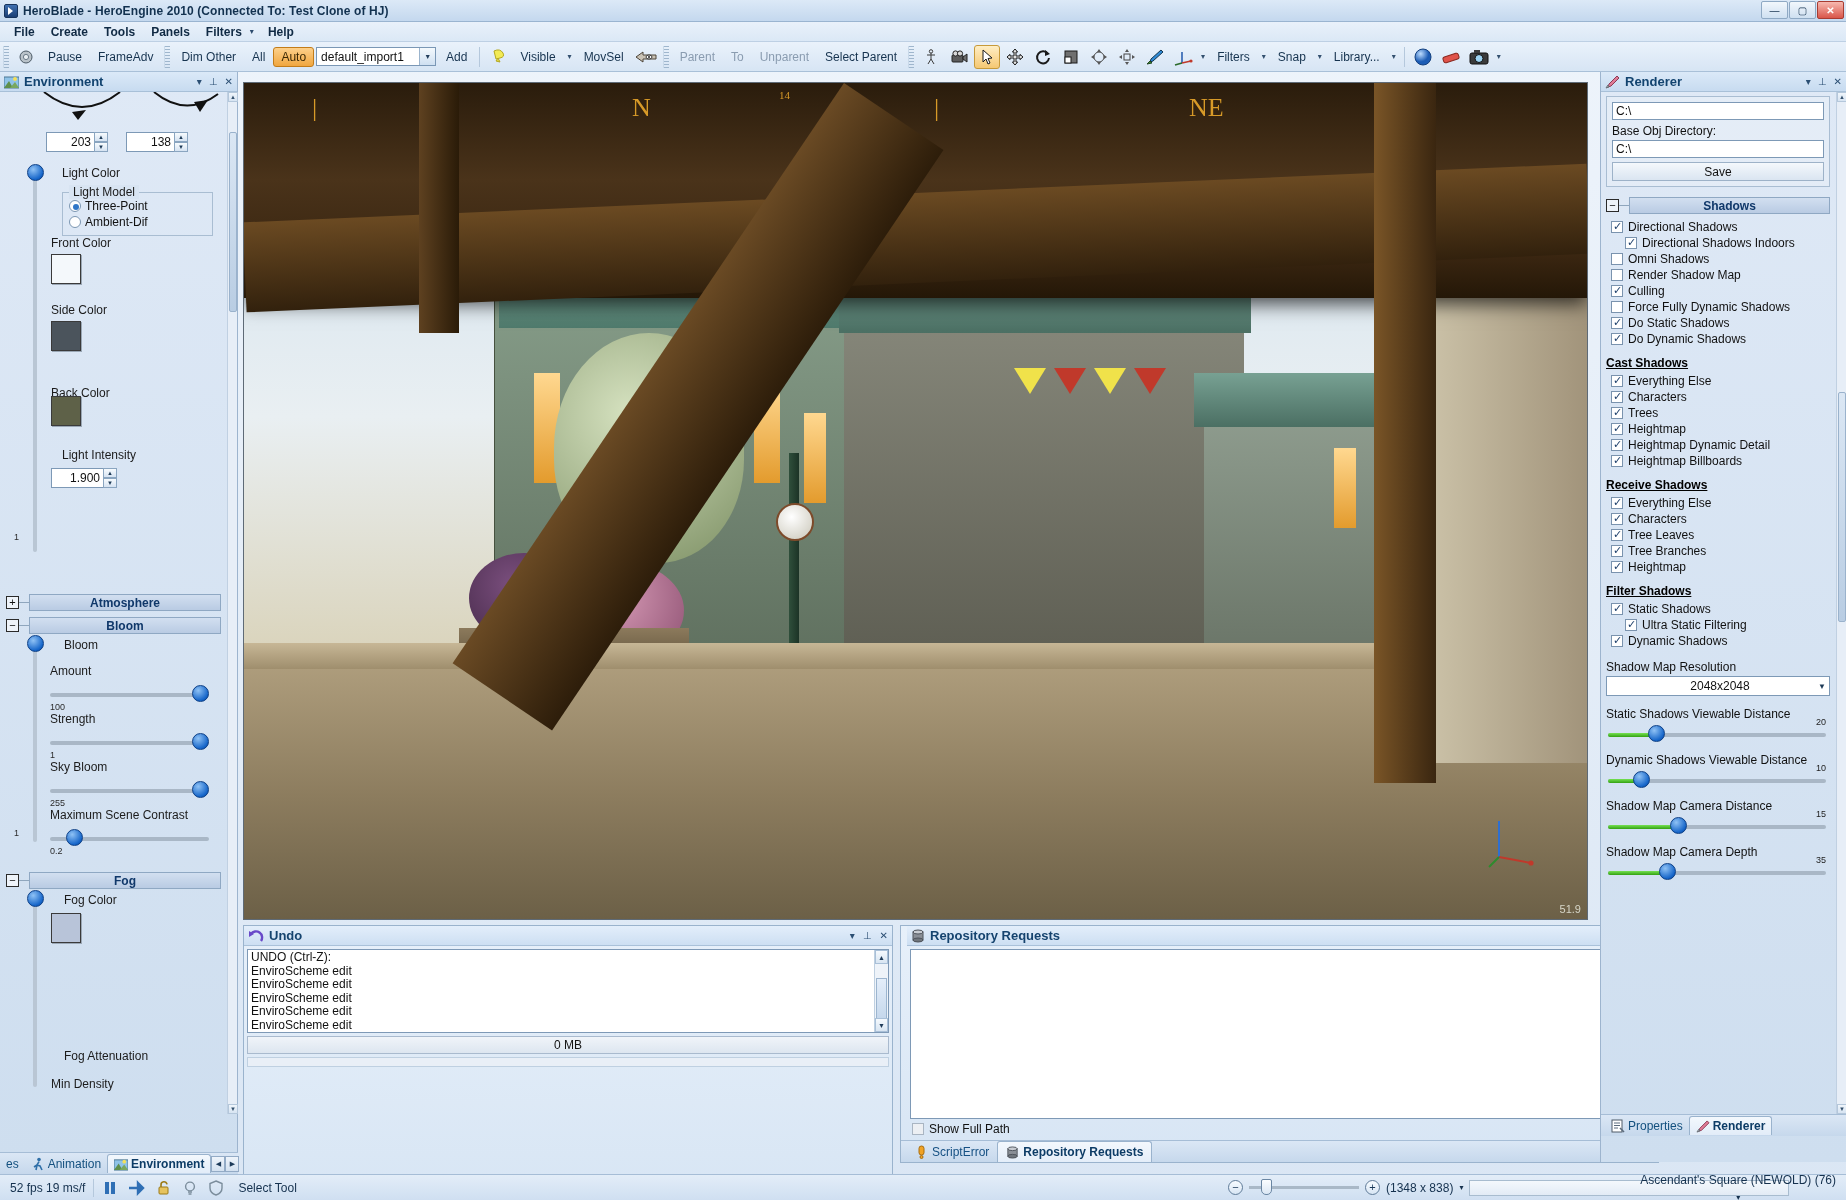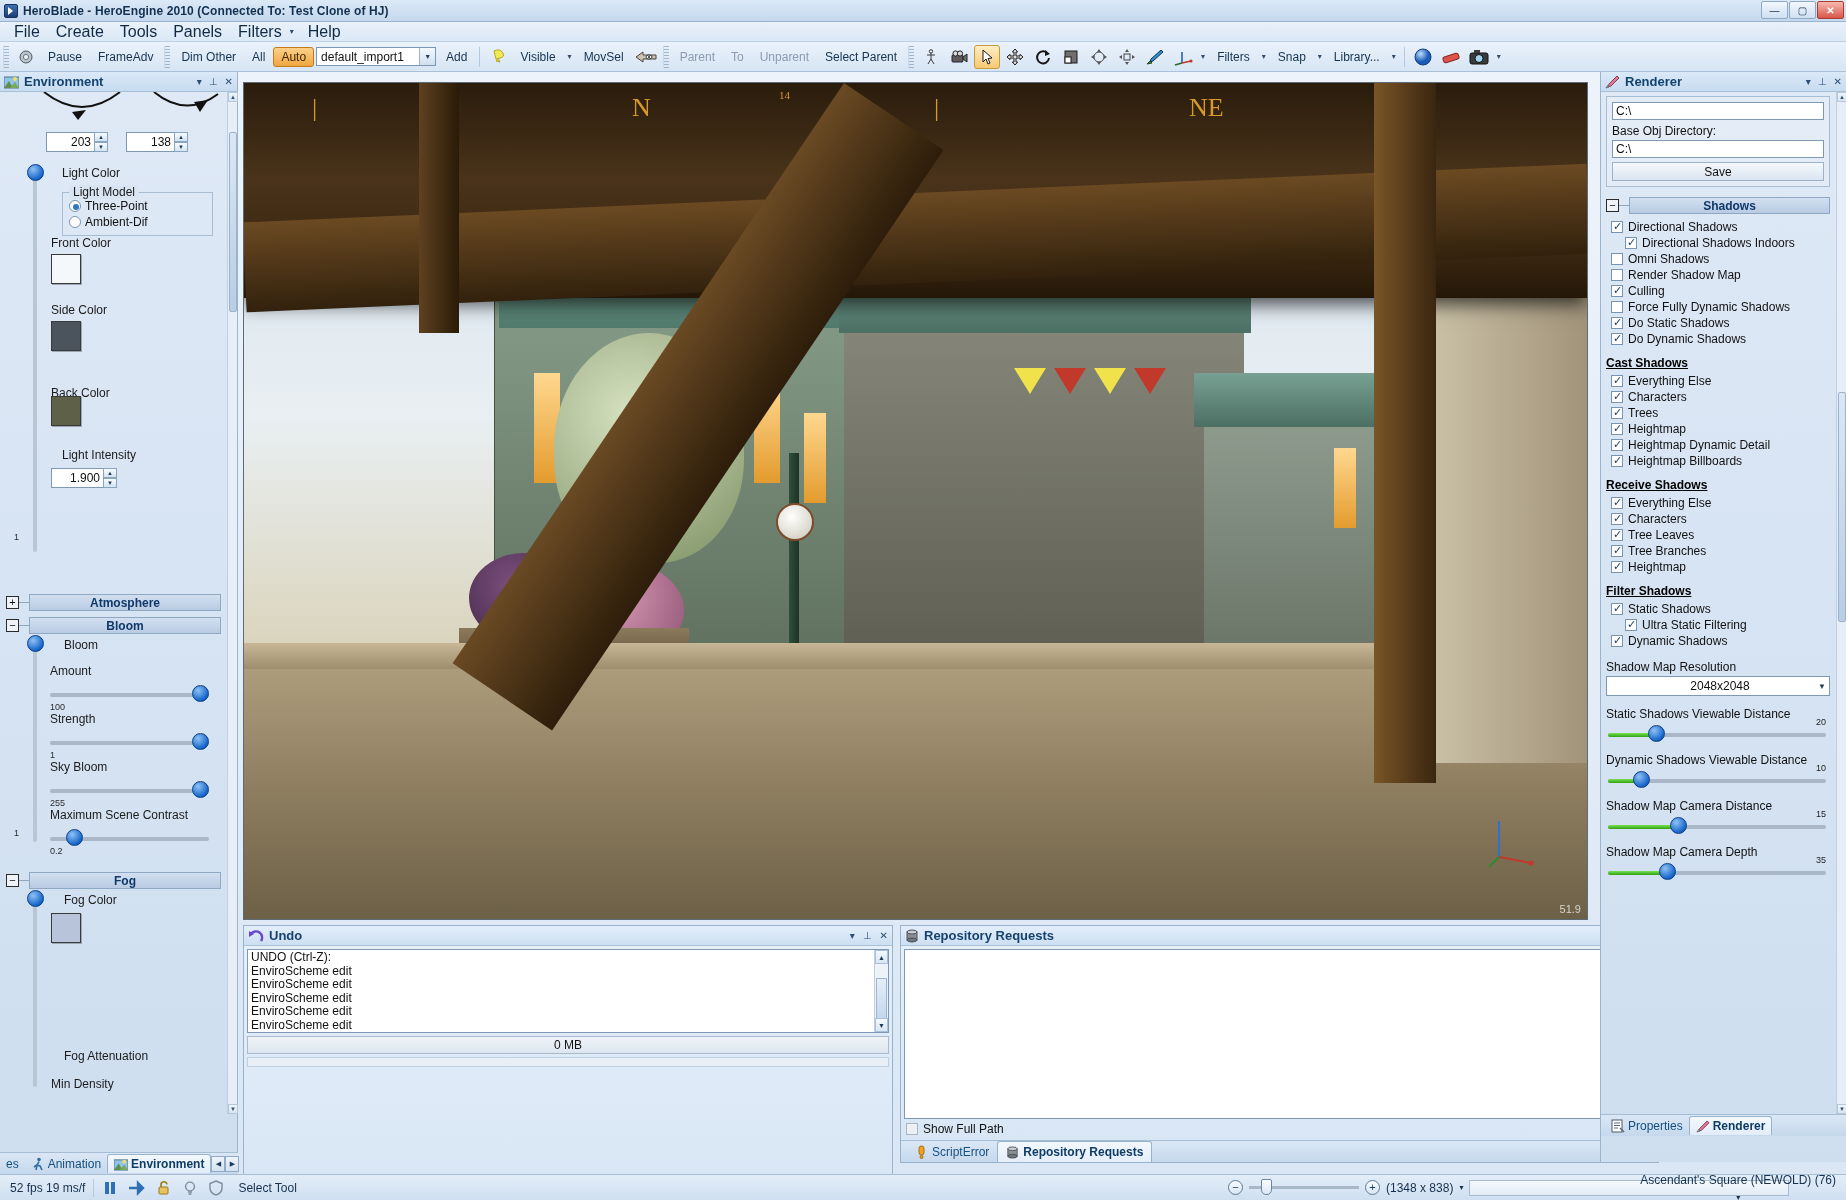--- a/index.html
+++ b/index.html
@@ -41,21 +41,21 @@
             font-style:normal; font-size:10px; color:#15324f;}
   .wbtn.close i { color:#fff; font-weight:bold;}
 
   
   .menubar {
     position:absolute; left:0; top:22px; width:1846px; height:20px;
     background:linear-gradient(#e9f1fa,#dbe8f6);
     border-bottom:1px solid #bed0e4;
     display:flex; align-items:center; padding-left:6px;
   }
-  .menubar .mi { padding:2px 8px; color:#102a44; font-size:16px; cursor:default;}
+  .menubar .mi { padding:2px 8px; color:#102a44; font-size:12px; cursor:default;font-weight:bold;}
   .menubar .mcaret { font-size:8px; color:#2b4a6c; padding:0 6px 0 0;}
 
   
   .toolbar {
     position:absolute; left:0; top:42px; width:1846px; height:30px;
     background:linear-gradient(#eaf2fb,#d7e5f4);
     border-bottom:1px solid #a9c0d8;
     display:flex; align-items:center;
   }
   .grip { width:6px; height:22px; margin:0 3px;
@@ -187,21 +187,21 @@
   .bar-flat { margin:3px; height:18px; background:linear-gradient(#f0f4f9,#dde6f0);
               border:1px solid #a9bace; display:flex; align-items:center; justify-content:center; font-size:12px; color:#111;}
   .hscroll { margin:0 3px 3px; height:10px; background:#e9eff7; border:1px solid #bfd0e1;}
   .btn-wide { margin:3px; height:19px; background:linear-gradient(#f4f8fc,#dae5f1);
               border:1px solid #9db2c8; display:flex;align-items:center;justify-content:center;
               font-size:12px; color:#111;}
   .redobox { margin:3px; background:#fff; border:1px solid #7e99b6; height:43px; padding:2px 4px; font-size:12px; color:#111;}
 
   
   .repopanel { position:absolute; left:900px; top:925px; width:759px; height:238px;
-    background:linear-gradient(#e7f0fa,#d7e5f4); border:1px solid #9ab3cd;}
+    background:linear-gradient(#e7f0fa,#d7e5f4); border:1px solid #9ab3cd;padding-left:6px;}
   .repo-area { margin:3px; background:#fff; border:1px solid #7e99b6; height:170px;}
   .chkline { display:flex; align-items:center; gap:5px; margin:2px 0 0 5px; font-size:12px; color:#111;}
   .chk { width:12px;height:12px;background:#fff;border:1px solid #7a93ae; position:relative; flex:none;}
   .chk.on:after { content:"✓"; position:absolute; left:1px; top:-2px; font-size:11px; color:#1d3f6b;}
   .chk.dis { background:#eceff3; border-color:#a9b5c2;}
   .bottabs { position:absolute; left:0; bottom:0; width:100%; height:22px; display:flex; align-items:flex-end;
              background:linear-gradient(#dbe7f5,#c6d8ec); border-top:1px solid #a6bdd6; padding-left:6px;}
   .btab { display:flex; align-items:center; gap:4px; padding:3px 8px; font-size:12px; color:#155083;}
   .btab.active { background:linear-gradient(#f3f8fd,#e4eef9); border:1px solid #9ab3cd; border-bottom:0;
                  font-weight:bold; color:#0d3c66; border-radius:3px 3px 0 0;}

